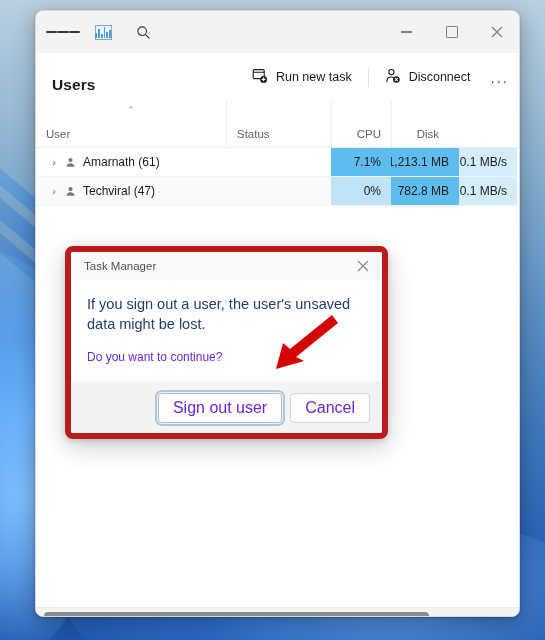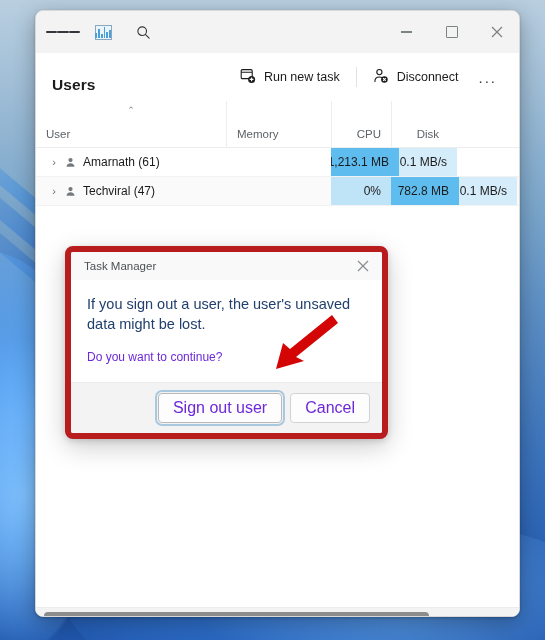--- a/index.html
+++ b/index.html
@@ -143,21 +143,21 @@
     font-weight: 600;
     color: #1b1b1b;
     letter-spacing: 0.1px;
     margin-top: 16px;
   }
   .cb-right {
     margin-left: auto;
     display: flex;
     align-items: center;
     height: 100%;
-    padding-right: 12px;
+    padding-right: 0;
   }
   .cb-action {
     display: flex;
     align-items: center;
     gap: 8px;
     padding: 6px 10px;
     border-radius: 4px;
     font-size: 12.5px;
     color: #1b1b1b;
     cursor: default;
@@ -445,21 +445,21 @@
     </div>
   </div>
 
   <div id="table-wrap">
     <div id="thead">
         <div class="th" style="width: 190px; flex: 0 0 190px;">
           <div class="sort-caret">⌃</div>
           <div class="lbl">User</div>
         </div>
         <div class="th" style="width: 105px; flex: 0 0 105px;">
-          <div class="lbl">Memory</div>
+          <div class="lbl">Status</div>
         </div>
         <div class="th num" style="width: 60px; flex: 0 0 60px;">
           <div class="pct">10%</div>
           <div class="lbl">CPU</div>
         </div>
         <div class="th num" style="width: 58px; flex: 0 0 58px;">
           <div class="pct">2%</div>
           <div class="lbl">Disk</div>
         </div>
       </div>
@@ -471,20 +471,23 @@
               <svg width="11" height="11" viewBox="0 0 12 12">
                 <circle cx="6" cy="3.4" r="2.3" fill="#74797e"></circle>
                 <path d="M1.7 10.6c0-2.4 1.9-3.8 4.3-3.8s4.3 1.4 4.3 3.8z" fill="#74797e"></path>
               </svg>
             </span>
             <span>Amarnath (61)</span>
           </div>
           <div class="cell" style="width: 105px; flex: 0 0 105px;">
             <span></span>
           </div>
+          <div class="cell num" style="width: 60px; flex: 0 0 60px; background: rgb(94, 189, 238);">
+            <span>7.1%</span>
+          </div>
           <div class="cell num" style="width: 68px; flex: 0 0 68px; background: rgb(94, 189, 238);">
             <span>1,213.1 MB</span>
           </div>
           <div class="cell num" style="width: 58px; flex: 0 0 58px; background: rgb(213, 236, 250);">
             <span>0.1 MB/s</span>
           </div>
         </div>
         <div class="trow alt">
           <div class="cell" style="width: 190px; flex: 0 0 190px;">
             <span class="chev">›</span>

